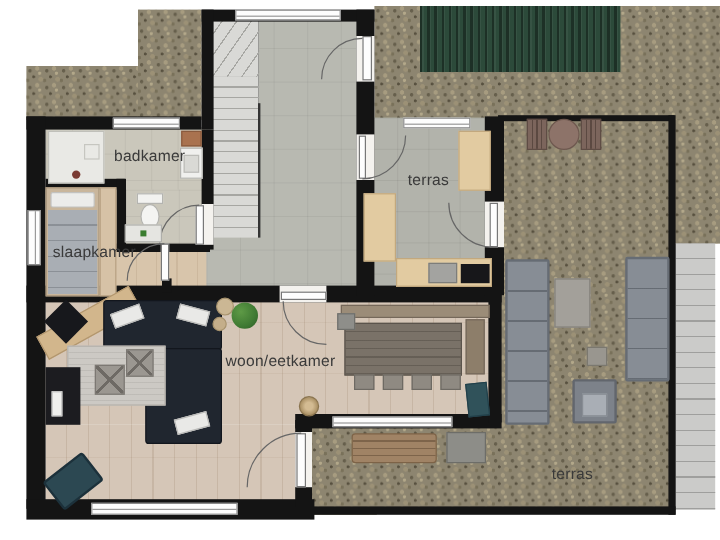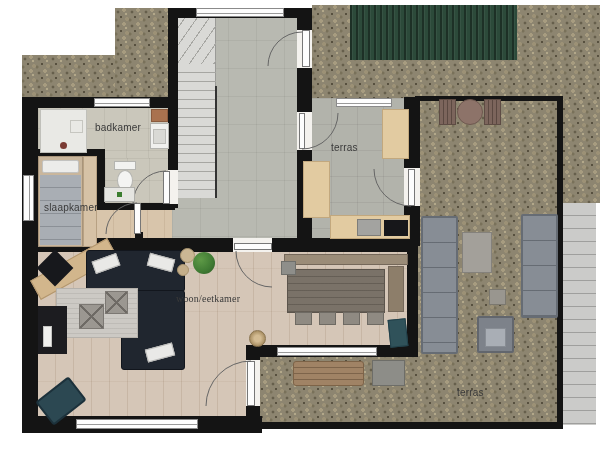--- a/index.html
+++ b/index.html
@@ -35,21 +35,21 @@
      repeating-linear-gradient(90deg, transparent 0 16px, rgba(120,90,60,.12) 16px 17px);}
   .floorWood{background-color:#d5c6b7;background-image:
      repeating-linear-gradient(90deg, transparent 0 17px, rgba(120,90,60,.15) 17px 18px),
      repeating-linear-gradient(0deg, transparent 0 42px, rgba(120,90,60,.07) 42px 43px);}
   .win{background:#fdfdfd;border:1px solid #8a8a8a;box-sizing:border-box;}
   .winH:after{content:"";position:absolute;left:0;right:0;top:50%;height:1px;background:#9a9a9a;}
   .winV:after{content:"";position:absolute;top:0;bottom:0;left:50%;width:1px;background:#9a9a9a;}
   .win{position:absolute;}
   .open{background:#f4f2ee;}
   .leaf{background:#fdfdfd;border:1px solid #777;box-sizing:border-box;}
-  .lbl{font-size:10px;color:#3a3a3a;letter-spacing:.2px;}
+  .lbl{font-size:13px;color:#3a3a3a;text-align:center;letter-spacing:.2px;}
   .stairs{background:#d9d9d6;border-right:1px solid #9a9a97;box-sizing:border-box;}
   .treads{background-image:repeating-linear-gradient(180deg, transparent 0 8px, #a6a6a2 8px 9px);}
   .winder{background-image:repeating-linear-gradient(125deg, transparent 0 9px, #a6a6a2 9px 10px);}
   .counter{background:#e2cba1;border:1px solid #c2a87e;box-sizing:border-box;}
   .sofa{background:#20262f;border:1px solid #12161d;box-sizing:border-box;border-radius:3px;}
   .pillow{background:#e9e9e7;border:1px solid #b9b9b7;box-sizing:border-box;}
   .pouf{background:#9b9791;border:1px solid #7c7873;box-sizing:border-box;
     background-image:linear-gradient(45deg, transparent 46%, #6e6a65 46% 54%, transparent 54%),
                      linear-gradient(-45deg, transparent 46%, #6e6a65 46% 54%, transparent 54%);}
   .osofa{background:#878d95;border:2px solid #666c74;box-sizing:border-box;border-radius:2px;
@@ -195,16 +195,16 @@
   <div class="a" style="left:462px;top:232px;width:30px;height:41px;background:#a3a09a;border:1px solid #84817b;box-sizing:border-box;"></div>
   <div class="a" style="left:489px;top:289px;width:17px;height:16px;background:#99968f;border:1px solid #7b786f;box-sizing:border-box;"></div>
   <div class="a" style="left:477px;top:316px;width:37px;height:37px;background:#7d828a;border:2px solid #62666d;box-sizing:border-box;border-radius:2px;"></div>
   <div class="a" style="left:485px;top:328px;width:21px;height:19px;background:#a9aeb5;border:1px solid #888d94;box-sizing:border-box;"></div>
   <div class="a" style="left:293px;top:361px;width:71px;height:25px;background:#a08365;border:1px solid #7d6347;box-sizing:border-box;background-image:repeating-linear-gradient(180deg,transparent 0 5px,rgba(60,42,25,.35) 5px 6px);border-radius:3px;"></div>
   <div class="a" style="left:372px;top:360px;width:33px;height:26px;background:#8d8d88;border:1px solid #6d6d68;box-sizing:border-box;"></div>
 
   <div class="a lbl" style="left:95px;top:122px;width:52px;">badkamer</div>
   <div class="a lbl" style="left:44px;top:202px;width:62px;">slaapkamer</div>
   <div class="a lbl" style="left:331px;top:142px;width:52px;">terras</div>
-  <div class="a lbl" style="left:176px;top:293px;width:72px;font-family:Liberation Serif, serif;">woon/eetkamer</div>
+  <div class="a lbl" style="left:188px;top:293px;width:72px;">woon/eetkamer</div>
   <div class="a lbl" style="left:457px;top:387px;width:40px;">terras</div>
 
 </div>
 
 </body></html>

